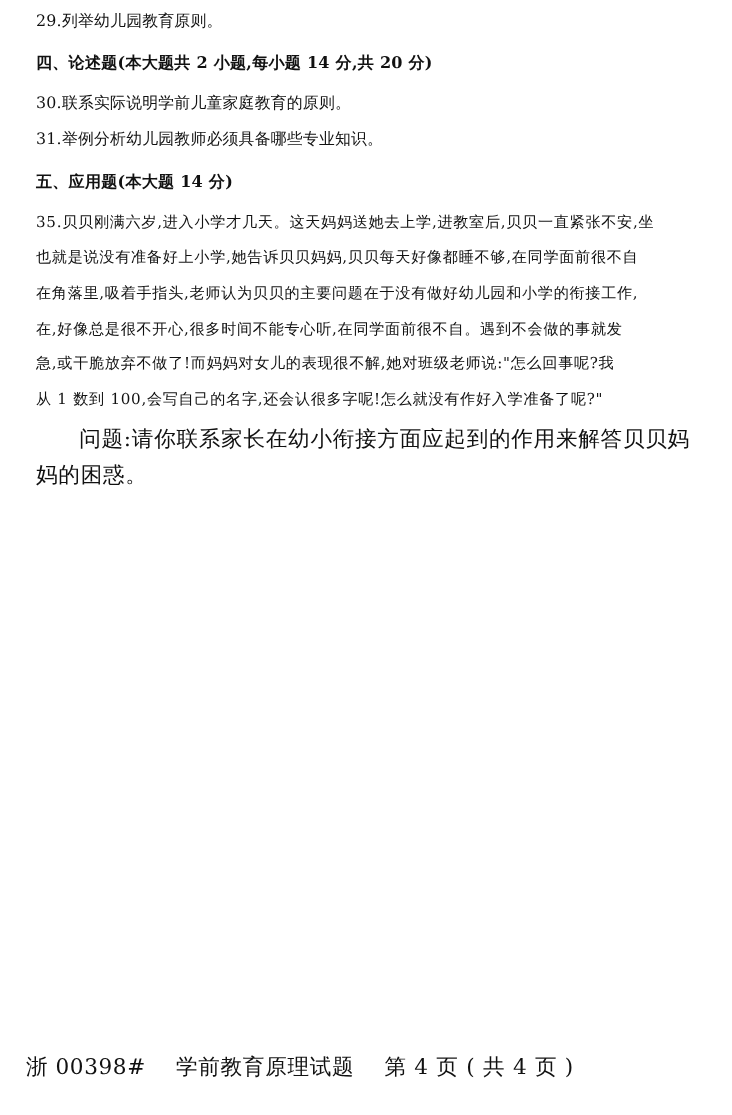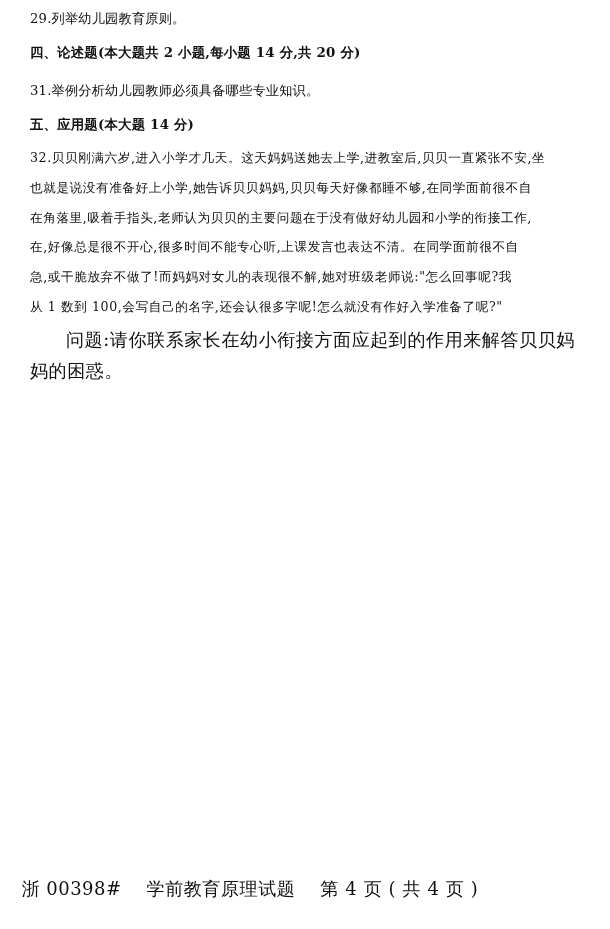--- a/index.html
+++ b/index.html
@@ -91,36 +91,37 @@
   <div class="content">
 
     <div class="line">29.列举幼儿园教育原则。</div>
 
     <div class="gap-1"></div>
 
     <div class="section-head">四、论述题(本大题共 2 小题,每小题 14 分,共 20 分)</div>
 
     <div class="gap-2"></div>
 
+    <div class="line">30.联系实际说明学前儿童家庭教育的原则。</div>
 
     <div class="gap-3"></div>
 
     <div class="line">31.举例分析幼儿园教师必须具备哪些专业知识。</div>
 
     <div class="gap-1"></div>
 
     <div class="section-head">五、应用题(本大题 14 分)</div>
 
     <div class="essay">
       <p class="body">
-        <span>32.</span><span>贝贝刚满六岁,进入小学才几天。这天妈妈送她去上学,进教室后,贝贝一直紧张不安,坐</span>
+        <span>35.</span><span>贝贝刚满六岁,进入小学才几天。这天妈妈送她去上学,进教室后,贝贝一直紧张不安,坐</span>
       </p>
       <p class="body indent-1">也就是说没有准备好上小学,她告诉贝贝妈妈,贝贝每天好像都睡不够,在同学面前很不自</p>
       <p class="body indent-1">在角落里,吸着手指头,老师认为贝贝的主要问题在于没有做好幼儿园和小学的衔接工作,</p>
-      <p class="body indent-1">在,好像总是很不开心,很多时间不能专心听,上课发言也表达不清。在同学面前很不自</p>
+      <p class="body indent-1">在,好像总是很不开心,很多时间不能专心听,在同学面前很不自。遇到不会做的事就发</p>
       <p class="body indent-1">急,或干脆放弃不做了!而妈妈对女儿的表现很不解,她对班级老师说:"怎么回事呢?我</p>
       <p class="body indent-1">从 1 数到 100,会写自己的名字,还会认很多字呢!怎么就没有作好入学准备了呢?"</p>
       <div class="question-tail">问题:请你联系家长在幼小衔接方面应起到的作用来解答贝贝妈妈的困惑。</div>
     </div>
 
   </div>
 
   <div class="footer">
     <span>浙</span><span class="code">00398#</span>&nbsp;&nbsp;&nbsp;<span>学前教育原理试题</span>&nbsp;&nbsp;&nbsp;<span class="pageno">第 4 页 ( 共 4 页 )</span>
   </div>

